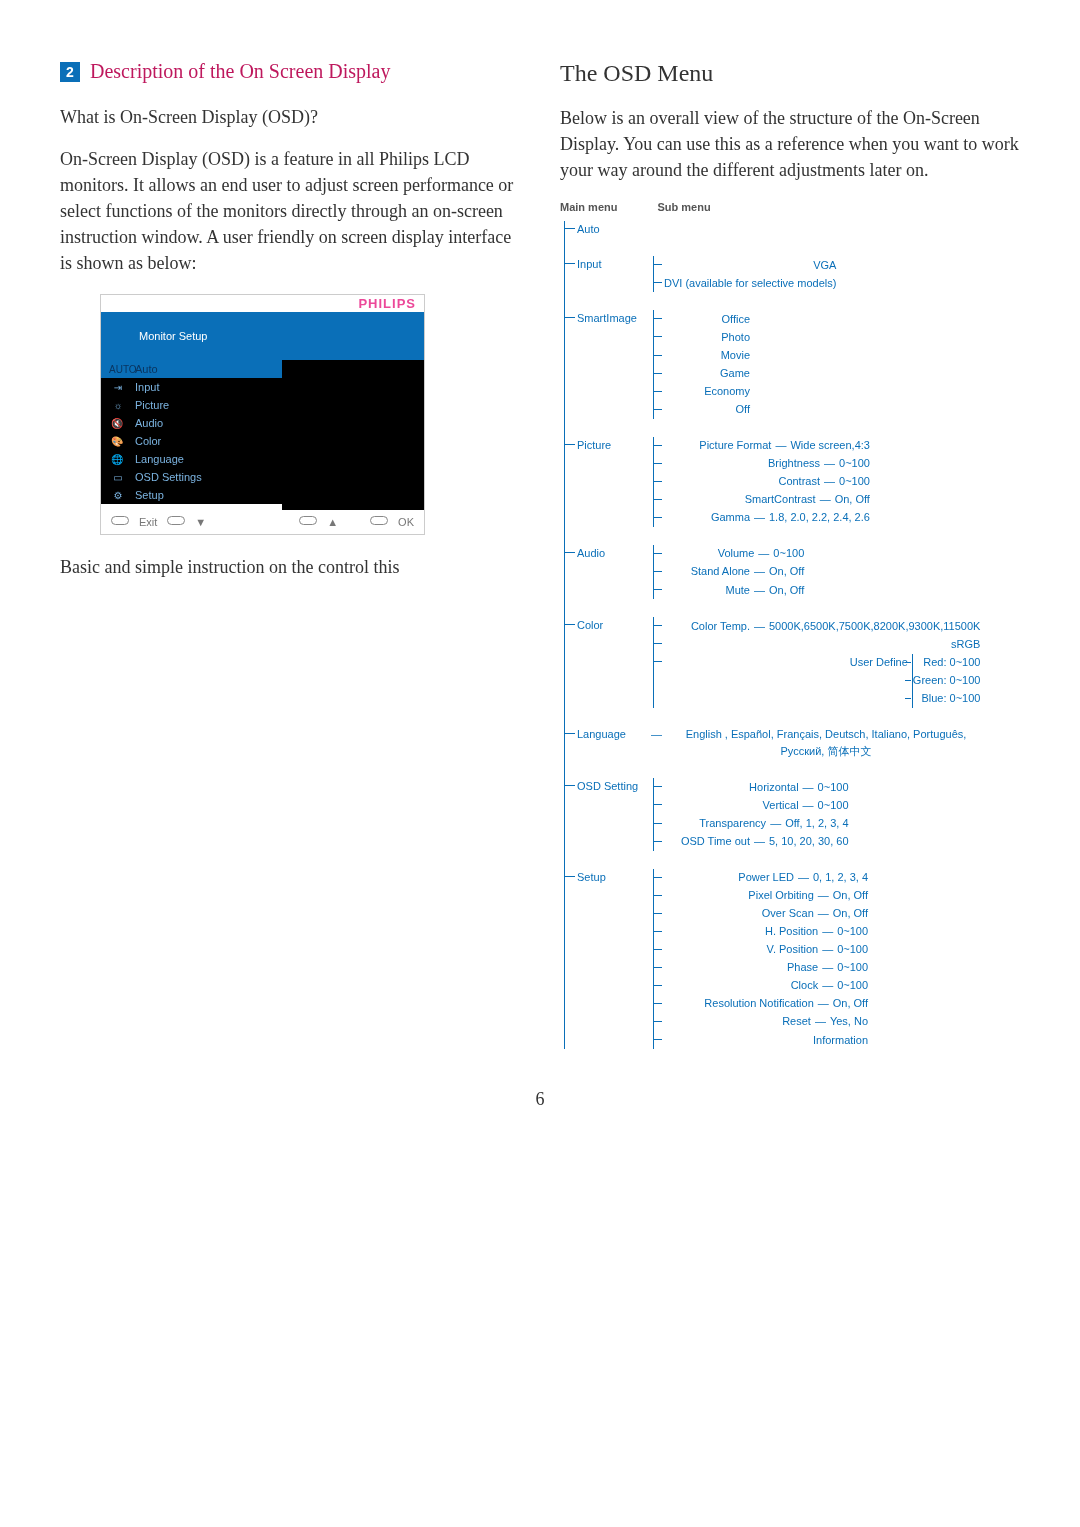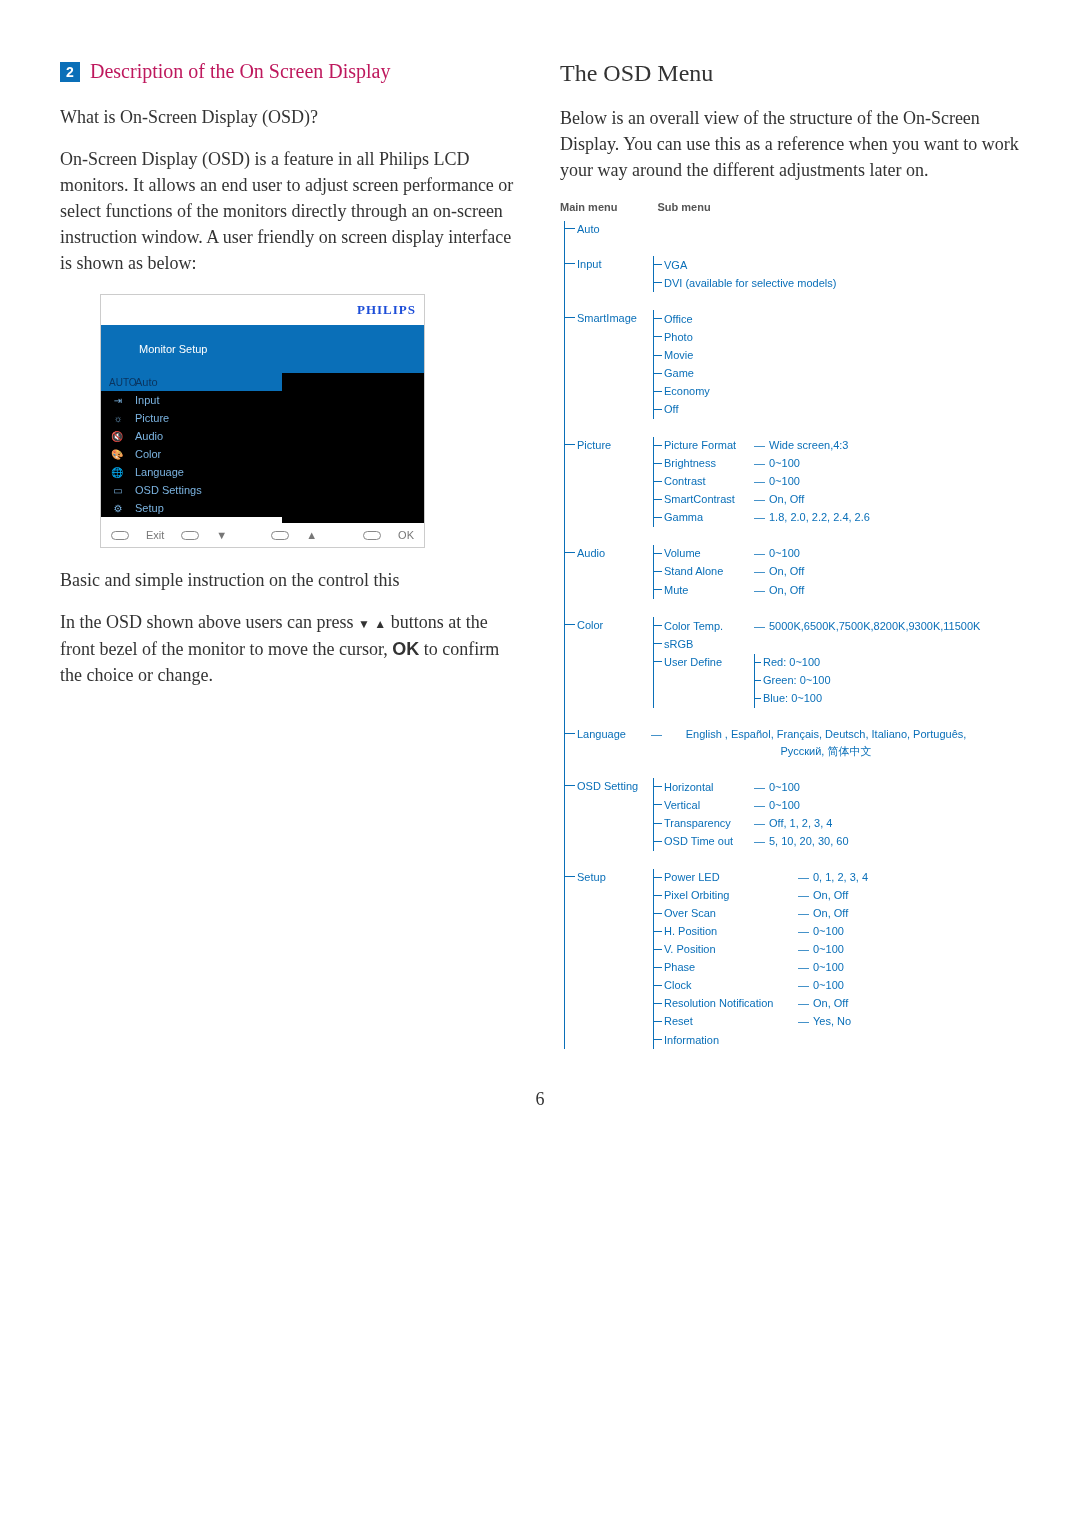--- a/index.html
+++ b/index.html
@@ -59,26 +59,25 @@
   .osd {
     width: 325px;
     margin: 8px 0 22px 40px;
     border: 1px solid #ccc;
     font-family: Arial, sans-serif;
     font-size: 11px;
   }
   .osd-top {
     background: #fff;
     text-align: right;
-    padding: 7px 8px;
+    padding: 1px 8px;
     font-weight: bold;
-    color: #1d4ed8;
+    color: #ec4899;
     letter-spacing: 1px;
     font-size: 13px;
-    font-family: Liberation Serif, serif;
   }
   .osd-header {
     background: #0a6fb8;
     color: #fff;
     padding: 18px 38px;
     font-size: 11px;
   }
   .osd-body { display:flex; }
   .osd-left { width: 56%; }
   .osd-right { flex:1; background: #000; min-height: 150px;}
@@ -89,23 +88,22 @@
     padding: 3px 8px;
     color: #7bb3e0;
     background: #000;
   }
   .osd-row.sel { background: #0a6fb8; color: #0a3560; }
   .osd-row .ic { width: 18px; text-align:center; font-size:10px;}
   .osd-footer {
     background:#fff;
     padding: 6px 10px;
     display:flex;
-    gap: 17px;
+    gap: 10px;
     color:#777;
-    align-items:center;
     font-size: 11px;
   }
   .pill { display:inline-block; width:18px; height:9px; border:1.5px solid #888; border-radius: 6px;}
   
   .tree-head { display:flex; gap:40px; font-family: Arial, sans-serif; font-weight:bold; font-size:11px; color:#555; margin-bottom:8px; }
   .tree {
     font-family: Arial, sans-serif;
     font-size: 11px;
     color: #0a6fb8;
     line-height: 1.55;
@@ -123,36 +121,35 @@
   }
   .main-item.last { margin-bottom: 0;}
   .main-label { display:inline-block; min-width: 70px; vertical-align: top;}
   .subgroup {
     display:inline-block;
     vertical-align: top;
     border-left: 1px solid #0a6fb8;
     padding-left: 10px;
     margin-left: 6px;
   }
-  .sub-item { position:relative; padding: 0.5px 0;}
+  .sub-item { position:relative; padding: 0.5px 0; text-align: right;}
   .sub-item::before {
     content:"";
     position:absolute;
     left:-10px; top: 8px;
     width:8px; height:1px;
     background:#0a6fb8;
   }
   .sub-label { display:inline-block; }
   .dash { color:#0a6fb8; margin: 0 4px; display:inline-block;}
   .val { color:#0a6fb8; }
   .lvl3 {
     display:inline-block;
     vertical-align: top;
     border-left: 1px solid #0a6fb8;
-    padding-left: 8px;
     margin-left: 4px;
   }
   .lvl3 .sub-item::before { left:-8px; width:6px;}
   .w-lab { display:inline-block; min-width: 86px;}
   .w-lab-wide { display:inline-block; min-width: 130px;}
   .zh { font-family: sans-serif; text-align: center; }
   .page-num { text-align:center; font-size: 18px; color:#333; margin-top: 40px;}
 </style>
 </head>
 <body>
@@ -216,23 +213,20 @@
         <span style="flex:1"></span>
         <span class="pill"></span>
         <span>▲</span>
         <span style="width:12px"></span>
         <span class="pill"></span>
         <span>OK</span>
       </div>
     </div>
 
     <div class="sub-head">Basic and simple instruction on the control this</div>
-    <div class="body-text">
-      <span>In the OSD shown above users can press </span><span class="tri">▼</span> <span class="tri">▲</span><span> buttons at the front bezel of the monitor to move the cursor, </span><span class="ok-bold">OK</span><span> to confirm the choice or change.</span>
-    </div>
   </div>
 
   <div class="col">
     <div class="sub-head" style="font-size:24px">The OSD Menu</div>
     <div class="body-text">Below is an overall view of the structure of the On-Screen Display. You can use this as a reference when you want to work your way around the different adjustments later on.</div>
 
     <div class="tree-head">
       <span>Main menu</span>
       <span>Sub menu</span>
     </div>

